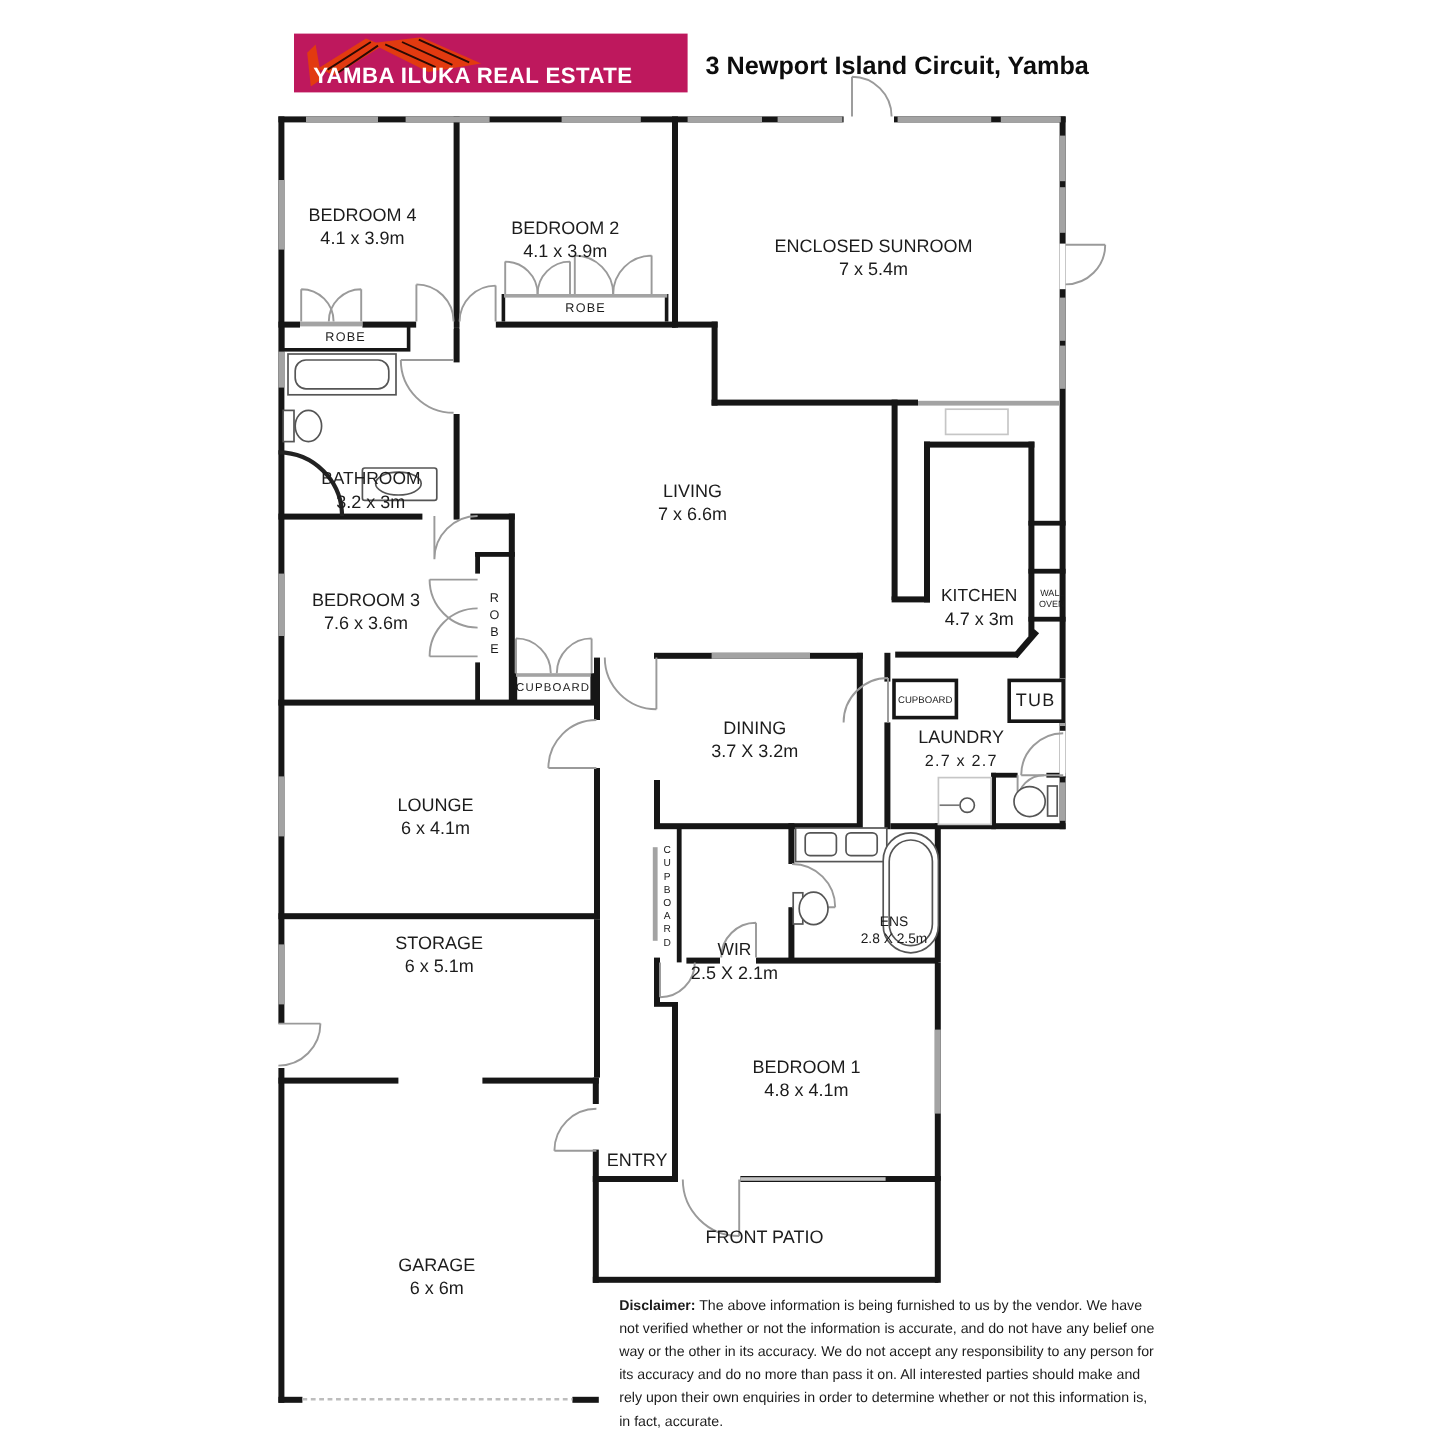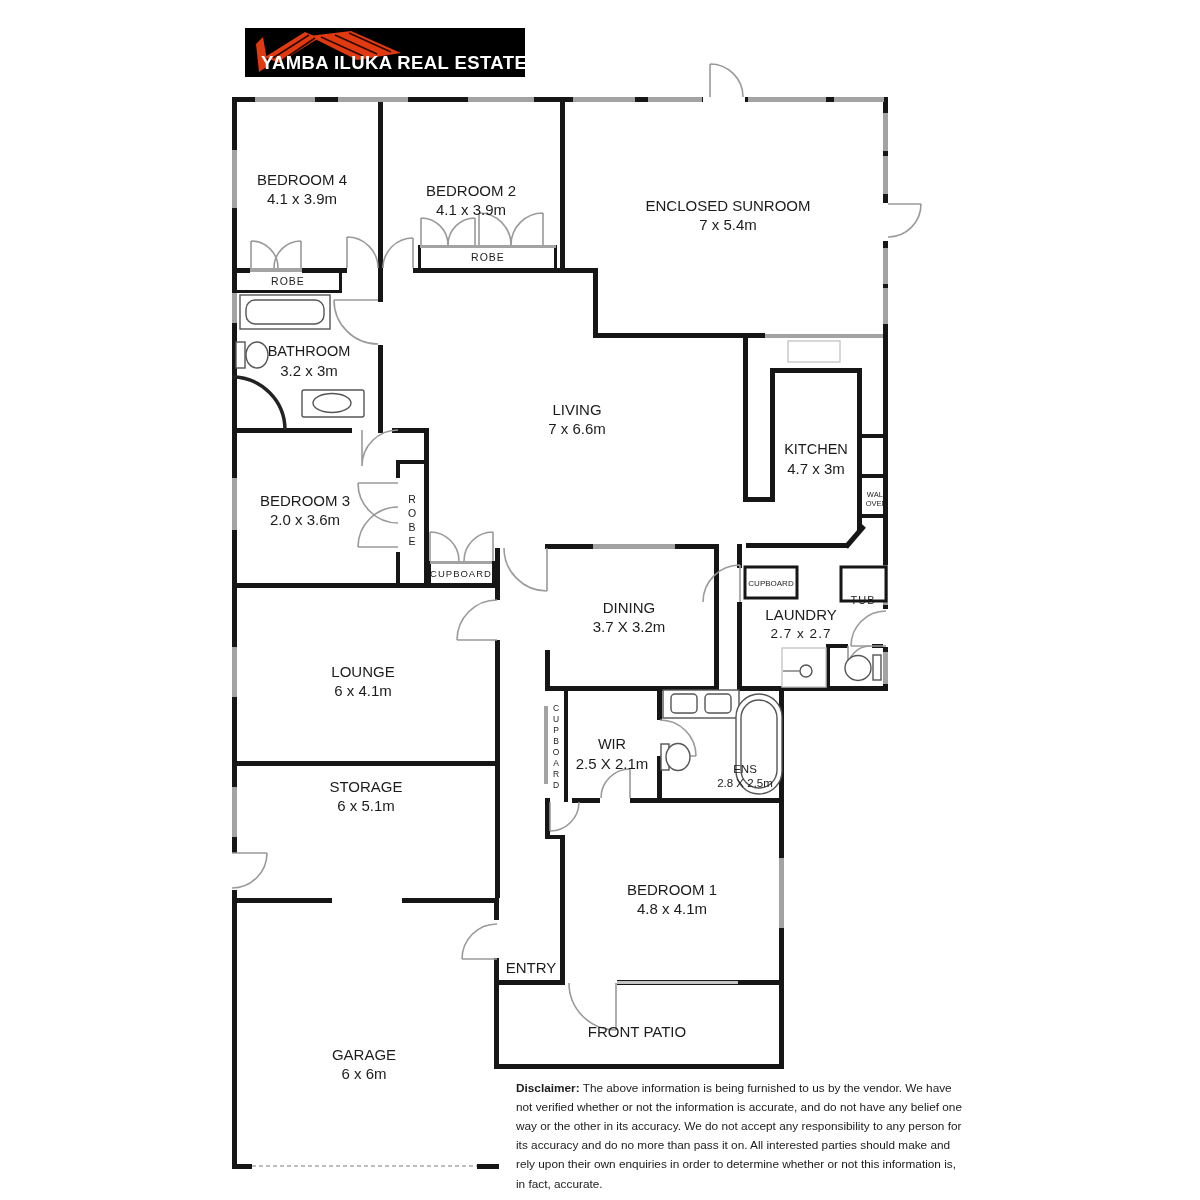--- a/index.html
+++ b/index.html
@@ -1,38 +1,38 @@
 <!DOCTYPE html>
 <html><head>
 <meta charset="utf-8">
 <style>
   html,body{margin:0;padding:0;background:#fff;}
   .stage{position:relative;width:1200px;height:1200px;background:#fff;overflow:hidden;
          font-family:"Liberation Sans",sans-serif;color:#1f1f1f;}
   .plan{position:absolute;left:0;top:0;width:1200px;height:1200px;}
   
-  .logo{position:absolute;left:245px;top:28px;width:280px;height:49px;background:#000000;}
+  .logo{position:absolute;left:245px;top:28px;width:328px;height:49px;background:#be185d;}
   .logo-roof{position:absolute;left:6px;top:2px;width:170px;height:42px;}
   .logo-text{position:absolute;left:16px;top:24px;color:#fff;font-weight:bold;
              font-size:18.5px;letter-spacing:.4px;white-space:nowrap;}
   .title{position:absolute;left:588px;top:44px;font-size:21px;font-weight:bold;color:#0d0d0d;
          white-space:nowrap;}
   
   .rl{position:absolute;transform:translate(-50%,-50%);text-align:center;white-space:nowrap;
       line-height:19px;font-size:15px;color:#1c1c1c;}
   .rl .rd{font-size:15px;}
-  .sm{font-size:14.5px;}
+  .sm{font-size:14.5px;margin-top:48px;}
   .xs{font-size:11.5px;line-height:14px;margin-left:33px;}
   .xs .rd{font-size:11.5px;}
   .laund .rd{font-size:13.5px;letter-spacing:1px;}
   .cl{position:absolute;transform:translate(-50%,-50%);text-align:right;white-space:nowrap;
       font-size:10.5px;color:#1c1c1c;letter-spacing:1px;}
   .cl9{font-size:9.5px;}
   .cl8{font-size:8px;letter-spacing:0;}
-  .tubl{font-size:11px;margin-top:16px;}
+  .tubl{font-size:15px;}
   .oven{font-size:7.5px;white-space:normal;width:30px;line-height:9px;letter-spacing:0;}
   .vert{writing-mode:vertical-rl;text-orientation:upright;letter-spacing:2px;}
   .vert8{writing-mode:vertical-rl;text-orientation:upright;letter-spacing:1px;font-size:8.5px;}
   
   .disclaimer{position:absolute;left:516px;top:1079px;width:452px;font-size:11.8px;
               line-height:1.62;color:#1b1b1b;}
   .disclaimer b{font-weight:bold;}
 </style>
 </head>
 <body>
@@ -232,20 +232,21 @@
       <polygon points="5,14 12,7 17,36 8,42" fill="#e23a10"></polygon>
       <polygon points="14,27 54,2 68,8 28,33" fill="#e23a10"></polygon>
       <polygon points="58,6 100,1 150,23 106,30" fill="#e23a10"></polygon>
       <g stroke="#2a0a03" stroke-width="1.6">
         <path d="M22 28 L58 5 M30 31 L64 8"></path>
         <path d="M70 7 L112 26 M84 5 L126 24 M98 3 L140 22"></path>
       </g>
     </svg>
     <span class="logo-text">YAMBA ILUKA REAL ESTATE</span>
   </div>
+  <div class="title">3 Newport Island Circuit, Yamba</div>
 
   <div class="rl" style="left:302px;top:189px">
     <div class="rn">BEDROOM 4</div>
     <div class="rd">4.1 x 3.9m</div>
   </div>
   <div class="rl" style="left:471px;top:200px">
     <div class="rn">BEDROOM 2</div>
     <div class="rd">4.1 x 3.9m</div>
   </div>
   <div class="rl" style="left:728px;top:215px">
@@ -259,21 +260,21 @@
   <div class="rl" style="left:577px;top:419px">
     <div class="rn">LIVING</div>
     <div class="rd">7 x 6.6m</div>
   </div>
   <div class="rl sm" style="left:816px;top:459px">
     <div class="rn">KITCHEN</div>
     <div class="rd">4.7 x 3m</div>
   </div>
   <div class="rl" style="left:305px;top:510px">
     <div class="rn">BEDROOM 3</div>
-    <div class="rd">2.0 x 3.6m</div>
+    <div class="rd">7.6 x 3.6m</div>
   </div>
   <div class="rl" style="left:629px;top:617px">
     <div class="rn">DINING</div>
     <div class="rd">3.7 X 3.2m</div>
   </div>
   <div class="rl laund" style="left:801px;top:624px">
     <div class="rn">LAUNDRY</div>
     <div class="rd">2.7 x 2.7</div>
   </div>
   <div class="rl" style="left:363px;top:681px">

